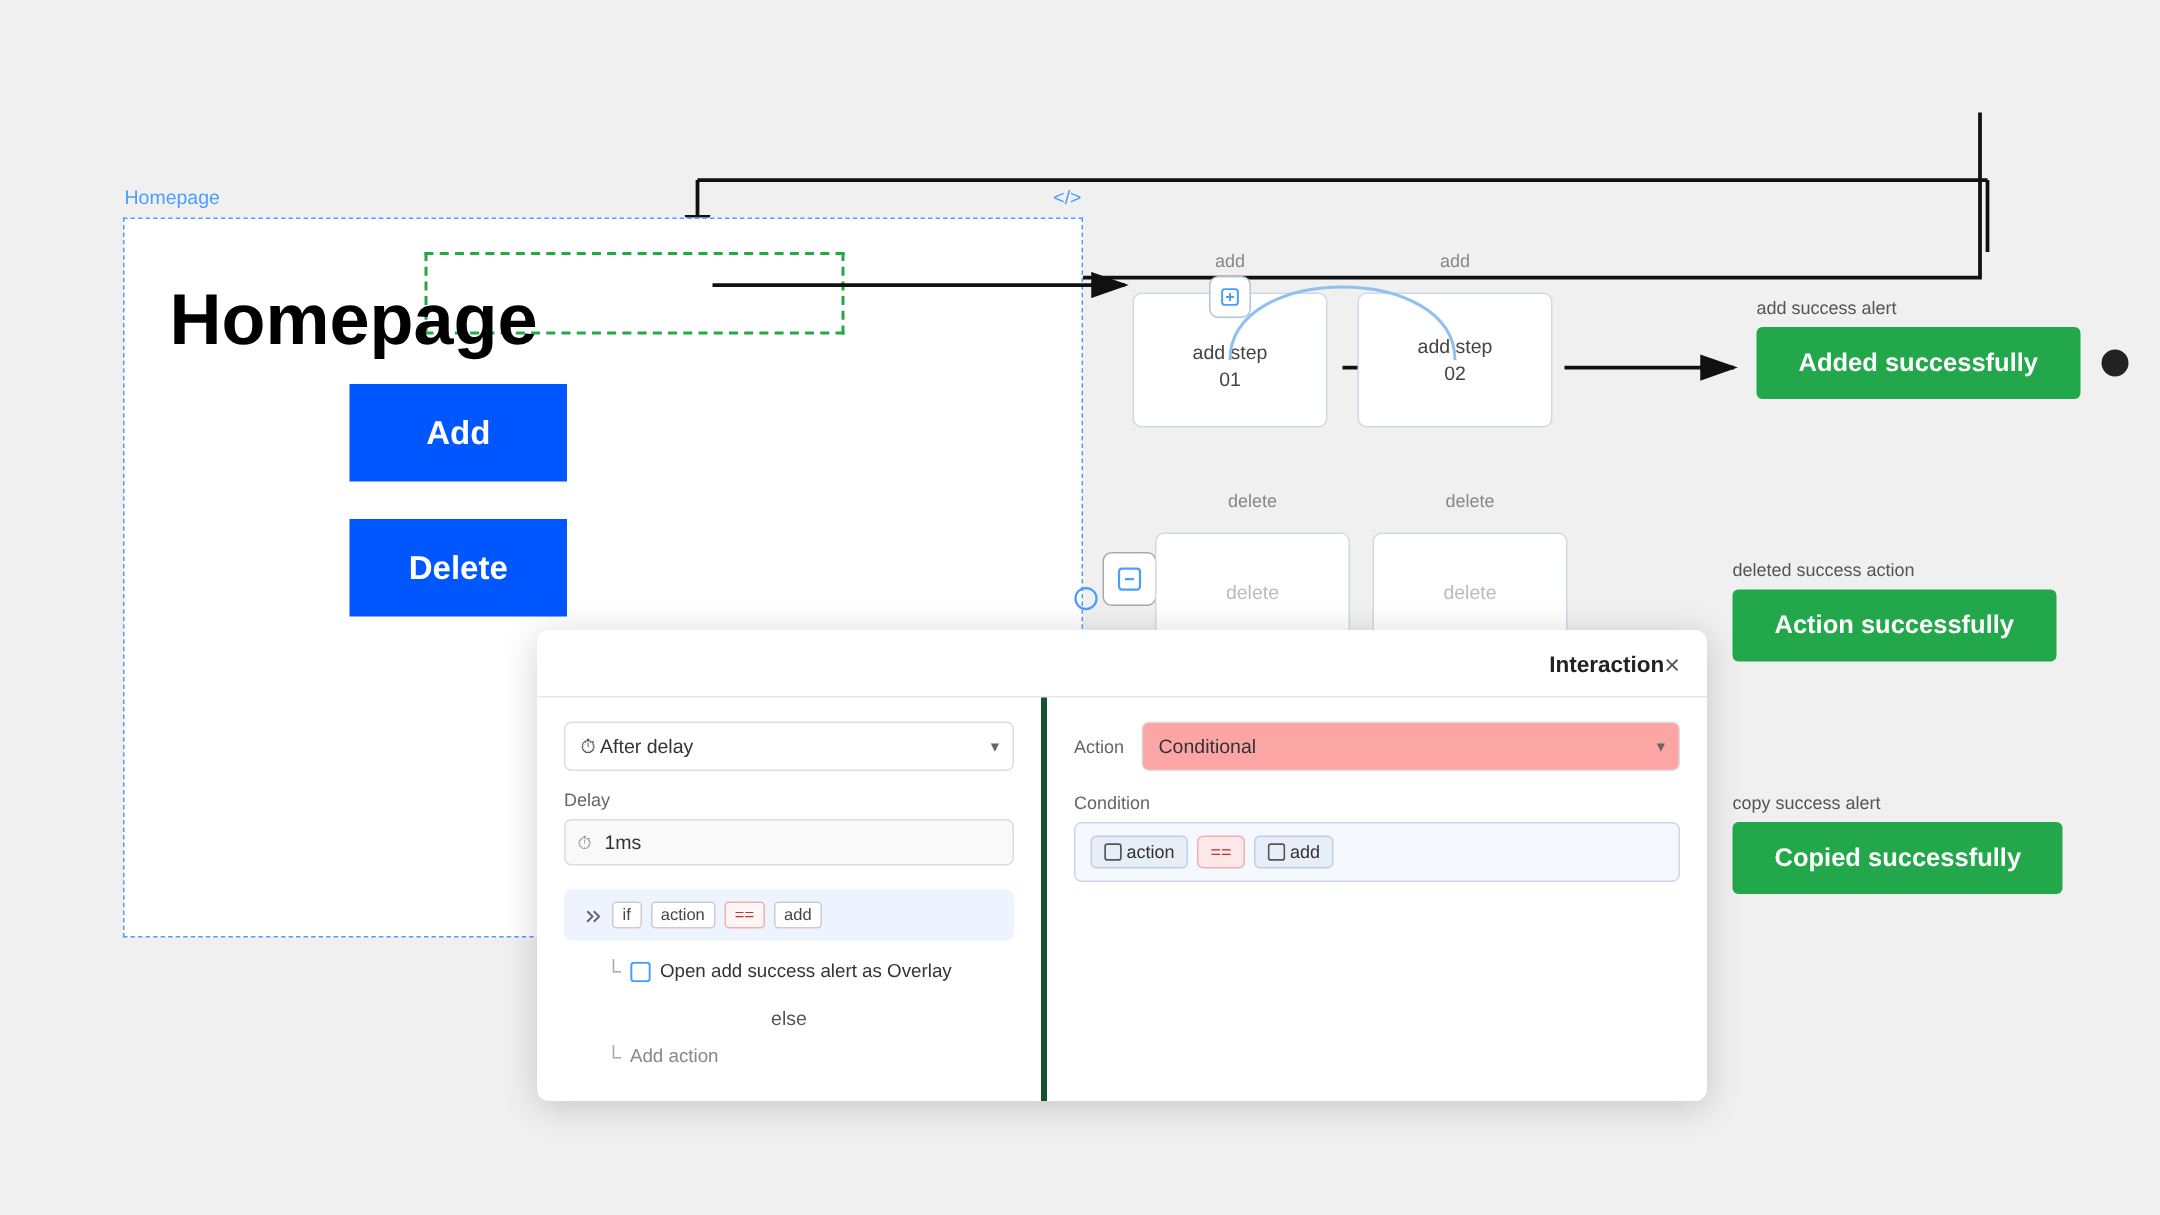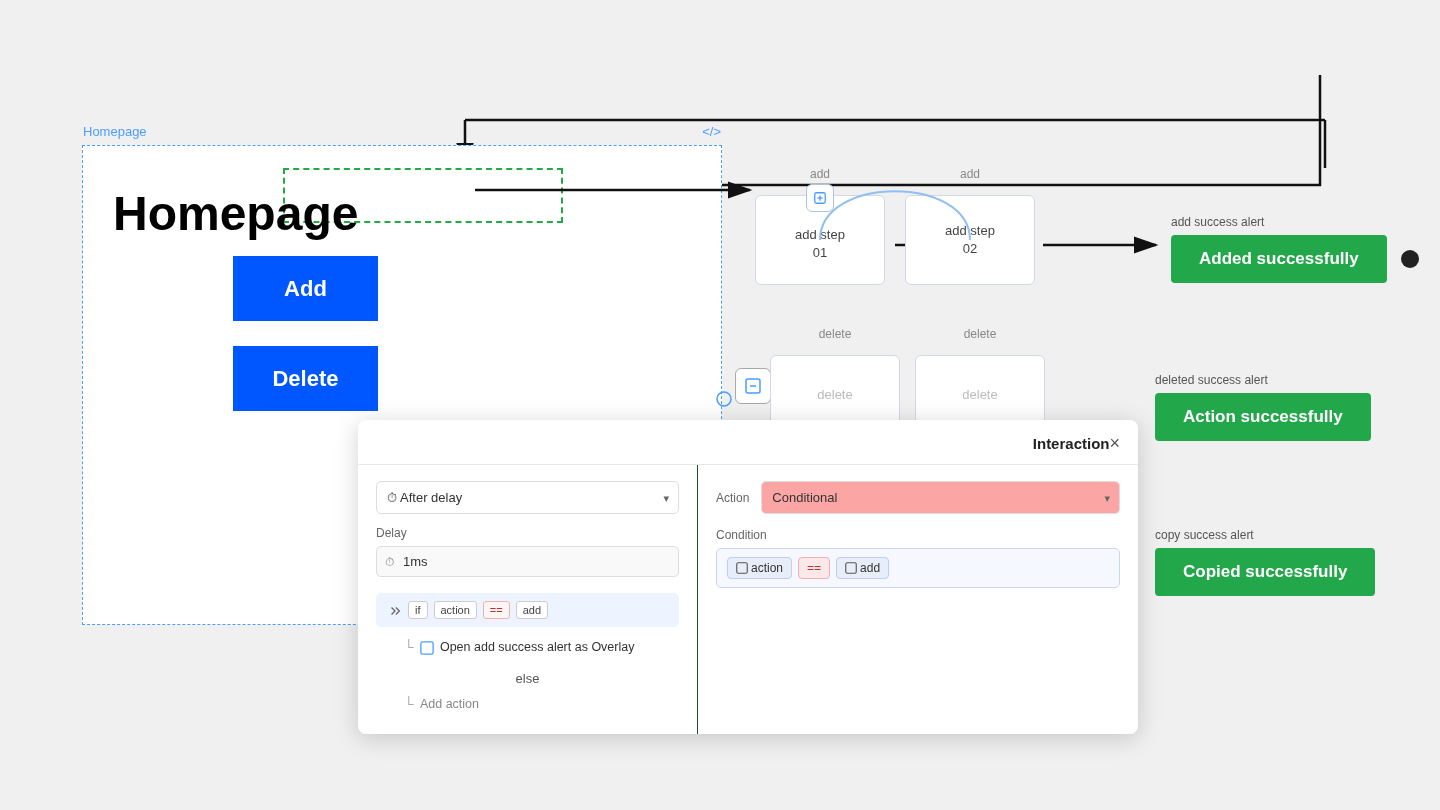--- a/index.html
+++ b/index.html
@@ -204,21 +204,21 @@
       color: #555;
       line-height: 1;
     }
     .modal-body {
       display: flex;
       min-height: 220px;
     }
     .modal-left {
       flex: 0 0 340px;
       padding: 16px 18px;
-      border-right: 1px solid #14532d;
+      border-right: 4px solid #14532d;
     }
     .modal-right {
       flex: 1;
       padding: 16px 18px;
     }
 
     
     .trigger-select {
       width: 100%;
       padding: 8px 10px;
@@ -480,30 +480,30 @@
 <div style="position:absolute;top:355px;left:770px;width:130px;height:80px;" class="flow-node">
   <div class="delete-label-top">delete</div>
   <span style="font-size:13px;color:#bbb;">delete</span>
 </div>
 
 <div style="position:absolute;top:355px;left:915px;width:130px;height:80px;" class="flow-node">
   <div class="delete-label-top">delete</div>
   <span style="font-size:13px;color:#bbb;">delete</span>
 </div>
 
-<div class="alert-section" style="top:215px;left:1155px;padding-left:16px;">
+<div class="alert-section" style="top:198px;left:1155px;padding-left:16px;">
   <div class="alert-label">add success alert</div>
   <div style="display:flex;align-items:center;gap:6px;">
     <button class="alert-btn">Added successfully</button>
     <span class="alert-dot"></span>
   </div>
 </div>
 
 <div class="alert-section" style="top:373px;left:1155px;">
-  <div class="alert-label">deleted success alert</div>
+  <div class="alert-label">deleted success action</div>
   <button class="alert-btn">Action successfully</button>
 </div>
 
 <div class="alert-section" style="top:528px;left:1155px;">
   <div class="alert-label">copy success alert</div>
   <button class="alert-btn">Copied successfully</button>
 </div>
 
 <div class="modal">
   <div class="modal-header">

